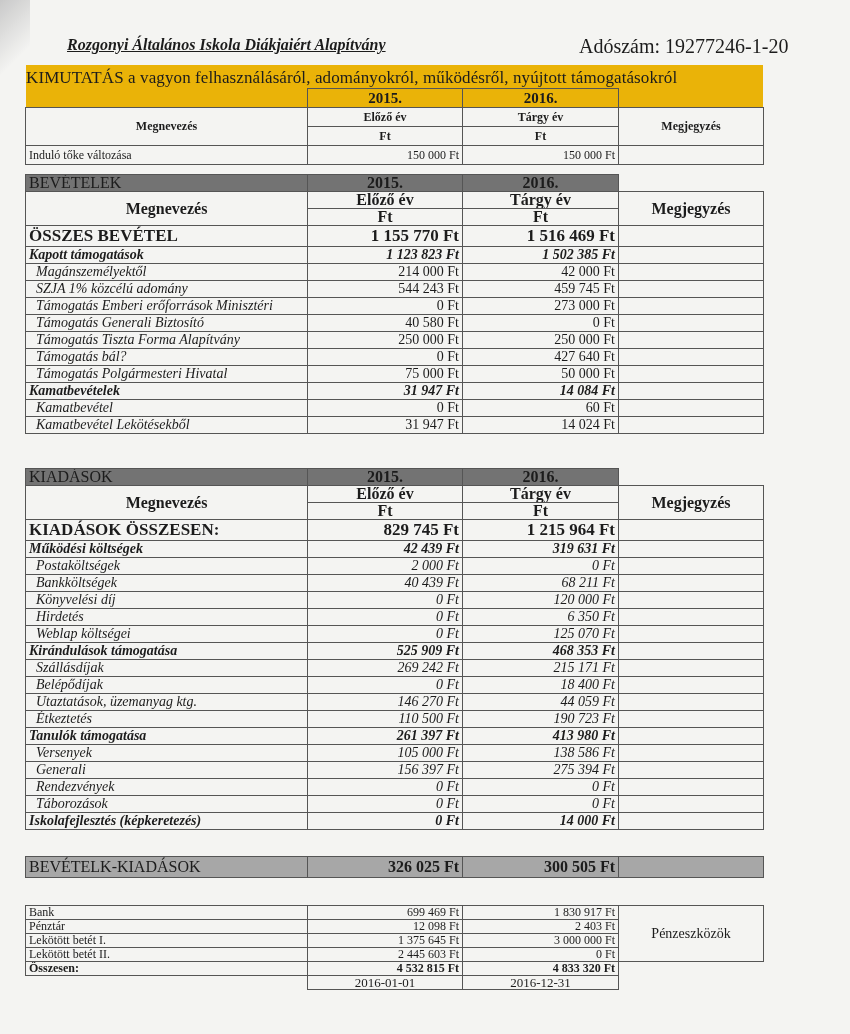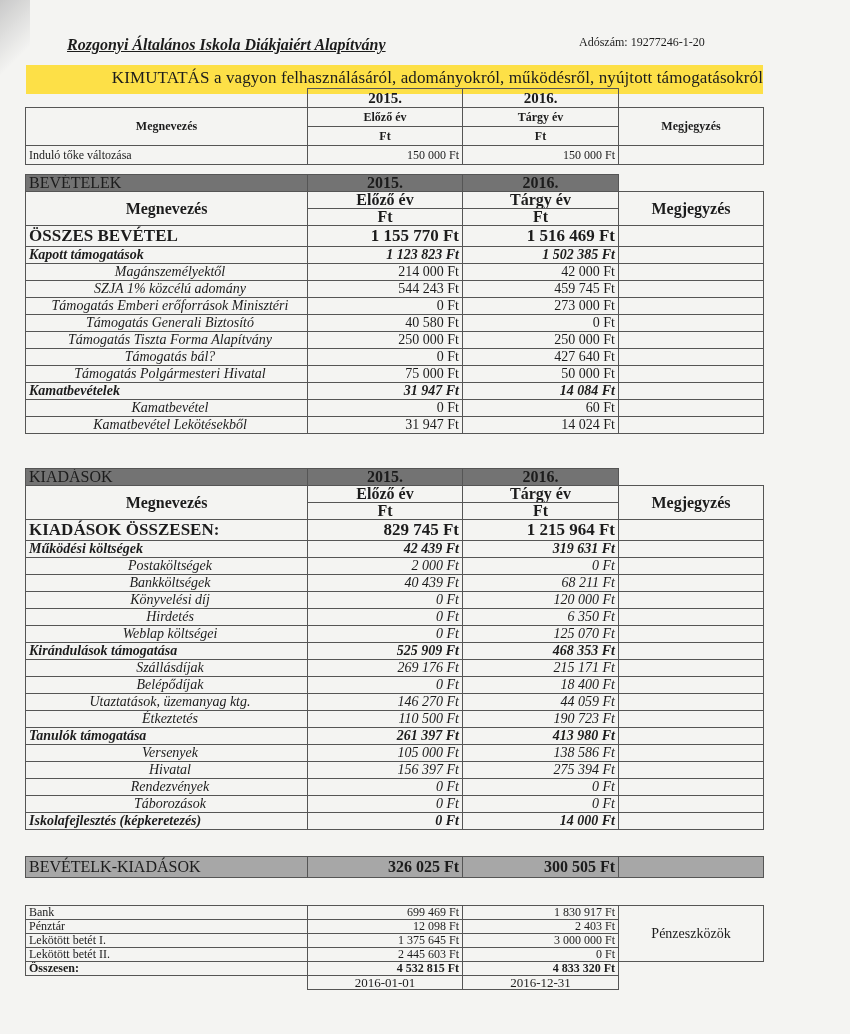--- a/index.html
+++ b/index.html
@@ -12,34 +12,34 @@
   }
   .page-shadow {
     position: absolute; left: 0; top: 0; width: 30px; height: 80px;
     background: linear-gradient(135deg, #c9c9c9 0%, rgba(240,240,238,0) 70%);
   }
   .org-title {
     position: absolute; left: 67px; top: 36px;
     font-size: 16px; font-style: italic; font-weight: bold; text-decoration: underline; text-align: center;
   }
   .tax-id {
-    position: absolute; left: 579px; top: 35px; font-size: 12px;
+    position: absolute; left: 579px; top: 35px; font-size: 20px;
   }
   .main-title {
-    position: absolute; left: 26px; top: 65px; width: 737px; height: 29px;
-    background: #fde047; font-size: 17px; line-height: 26px; text-align: right;
+    position: absolute; left: 26px; top: 65px; width: 737px; height: 42px;
+    background: #eab308; font-size: 17px; line-height: 26px; text-align: left;
     letter-spacing: 0.1px;
   }
   table { border-collapse: collapse; position: absolute; table-layout: fixed; padding-left: 8px; }
   td { border: 1px solid #555; padding: 0 3px; overflow: hidden; white-space: nowrap; }
   .num { text-align: right; }
   .ctr { text-align: center; }
   .b { font-weight: bold; }
   .i { font-style: italic; }
-  .ind { padding-left: 10px; text-align: center; }
+  .ind { padding-left: 10px; }
   .gray { background: #737373; }
   .noborder { border: none; }
   .hdr-year { font-weight: bold; text-align: center; }
 
   
   #t1 { left: 25px; top: 88px; font-size: 12px; }
   #t1 td { height: 18px; }
   #t1 .big { font-size: 15px; }
 
   
@@ -273,21 +273,21 @@
         <td class=""></td>
       </tr>
       <tr>
         <td class="b i">Kirándulások támogatása</td>
         <td class="num b i">525 909 Ft</td>
         <td class="num b i">468 353 Ft</td>
         <td class=""></td>
       </tr>
       <tr>
         <td class="i ind">Szállásdíjak</td>
-        <td class="num i">269 176 Ft</td>
+        <td class="num i">269 242 Ft</td>
         <td class="num i">215 171 Ft</td>
         <td class=""></td>
       </tr>
       <tr>
         <td class="i ind">Belépődíjak</td>
         <td class="num i">0 Ft</td>
         <td class="num i">18 400 Ft</td>
         <td class=""></td>
       </tr>
       <tr>
@@ -308,21 +308,21 @@
         <td class="num b i">413 980 Ft</td>
         <td class=""></td>
       </tr>
       <tr>
         <td class="i ind">Versenyek</td>
         <td class="num i">105 000 Ft</td>
         <td class="num i">138 586 Ft</td>
         <td class=""></td>
       </tr>
       <tr>
-        <td class="i ind">Hivatal</td>
+        <td class="i ind">Generali</td>
         <td class="num i">156 397 Ft</td>
         <td class="num i">275 394 Ft</td>
         <td class=""></td>
       </tr>
       <tr>
         <td class="i ind">Rendezvények</td>
         <td class="num i">0 Ft</td>
         <td class="num i">0 Ft</td>
         <td class=""></td>
       </tr>

